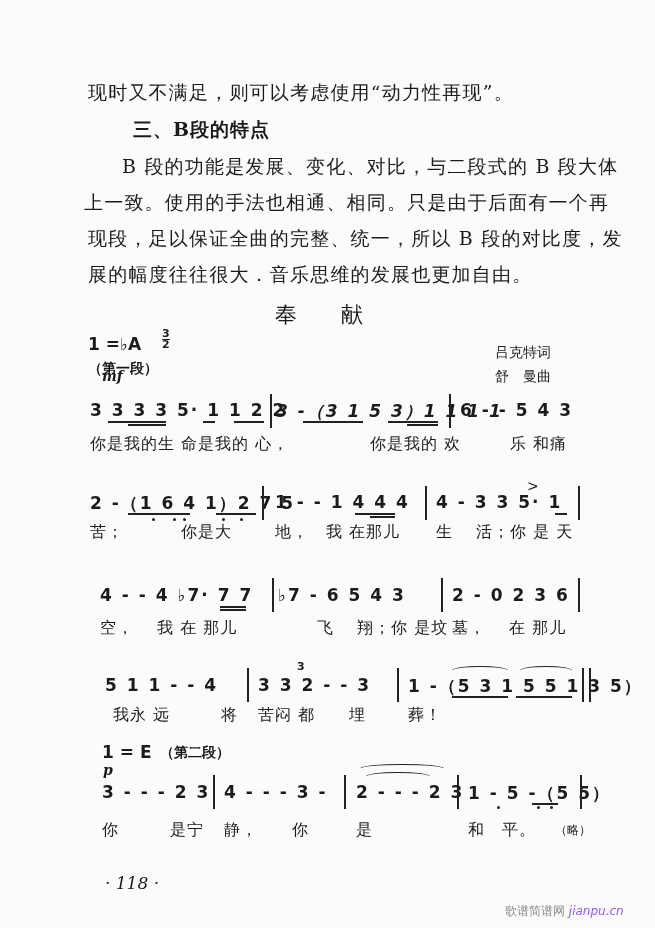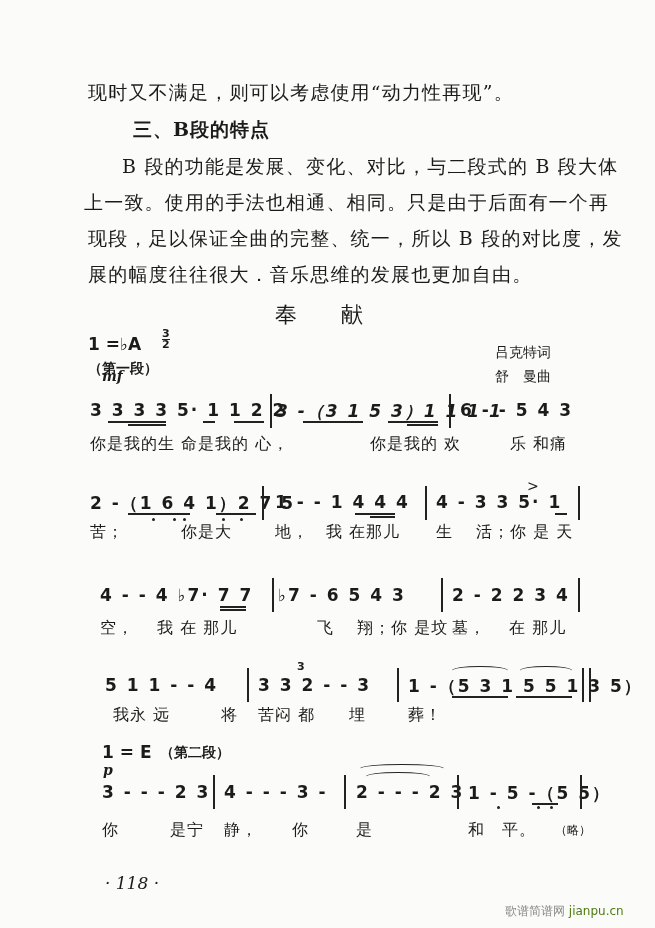--- a/index.html
+++ b/index.html
@@ -18,21 +18,21 @@
   .dyn { font-size: 14px; font-style: italic; font-weight: bold; font-family: "DejaVu Serif", serif; }
   .notes { font-size: 17px; font-weight: bold; font-family: "DejaVu Sans", sans-serif; letter-spacing: 2px; }
   .lyric { font-size: 16px; font-family: "DejaVu Sans", sans-serif; letter-spacing: 1px; }
   .bar { position: absolute; width: 2px; background: #222; }
   .dbl { position: absolute; width: 5px; border-left: 2px solid #222; border-right: 2px solid #222; }
   .uline { position: absolute; height: 1.5px; background: #222; }
   .dot { position: absolute; width: 3px; height: 3px; border-radius: 50%; background: #222; }
   .slur { position: absolute; border-top: 1.5px solid #222; border-radius: 50% 50% 0 0; height: 8px; }
   .pageno { font-size: 17px; font-style: italic; font-family: "DejaVu Serif", serif; }
   .wm { font-size: 12px; color: #8a8a8a; font-family: "DejaVu Sans", sans-serif; }
-  .wm-en { color: #4d7c0f; }
+  .wm-en { color: #8b5cf6; font-style: italic; }
 </style>
 </head>
 <body>
 
 <div class="abs prose" style="left:88px;top:80px;">现时又不满足，则可以考虑使用“动力性再现”。</div>
 <div class="abs heading" style="left:126px;top:117px;margin-left:7px;">三、B段的特点</div>
 <div class="abs prose" style="left:122px;top:154px;">B 段的功能是发展、变化、对比，与二段式的 B 段大体</div>
 <div class="abs prose" style="left:84px;top:190px;">上一致。使用的手法也相通、相同。只是由于后面有一个再</div>
 <div class="abs prose" style="left:88px;top:226px;">现段，足以保证全曲的完整、统一，所以 B 段的对比度，发</div>
 <div class="abs prose" style="left:88px;top:262px;">展的幅度往往很大．音乐思维的发展也更加自由。</div>
@@ -82,21 +82,21 @@
 <div class="dot" style="left:240px;top:518px;"></div>
 <div class="abs lyric" style="left:90px;top:522px;">苦；　　　 你是大</div>
 <div class="abs lyric" style="left:275px;top:522px;">地，　我 在那儿</div>
 <div class="abs lyric" style="left:436px;top:522px;">生　 活；你 是  天</div>
 <div class="abs" style="left:527px;top:478px;font-size:14px;">&gt;</div>
 
 <div class="abs notes" style="left:100px;top:585px;">4 -  - 4 ♭7· 7 7</div>
 <div class="bar" style="left:272px;top:578px;height:34px;"></div>
 <div class="abs notes" style="left:278px;top:585px;">♭7 -  6  5  4  3</div>
 <div class="bar" style="left:441px;top:578px;height:34px;"></div>
-<div class="abs notes" style="left:452px;top:585px;">2 -  2 2  3 4</div>
+<div class="abs notes" style="left:452px;top:585px;">2 -  0 2  3 6</div>
 <div class="bar" style="left:578px;top:578px;height:34px;"></div>
 <div class="uline" style="left:220px;top:606px;width:26px;"></div>
 <div class="uline" style="left:220px;top:609px;width:26px;"></div>
 <div class="abs lyric" style="left:100px;top:618px;text-align:right;">空，　 我 在 那儿</div>
 <div class="abs lyric" style="left:285px;top:618px;margin-left:32px;">飞　 翔；你 是坟</div>
 <div class="abs lyric" style="left:452px;top:618px;">墓，　 在 那儿</div>
 
 <div class="abs" style="left:297px;top:660px;font-size:11px;font-weight:bold;font-family:'DejaVu Sans',sans-serif;">3</div>
 <div class="abs notes" style="left:105px;top:675px;">5 1  1 -  - 4</div>
 <div class="bar" style="left:247px;top:668px;height:34px;"></div>

